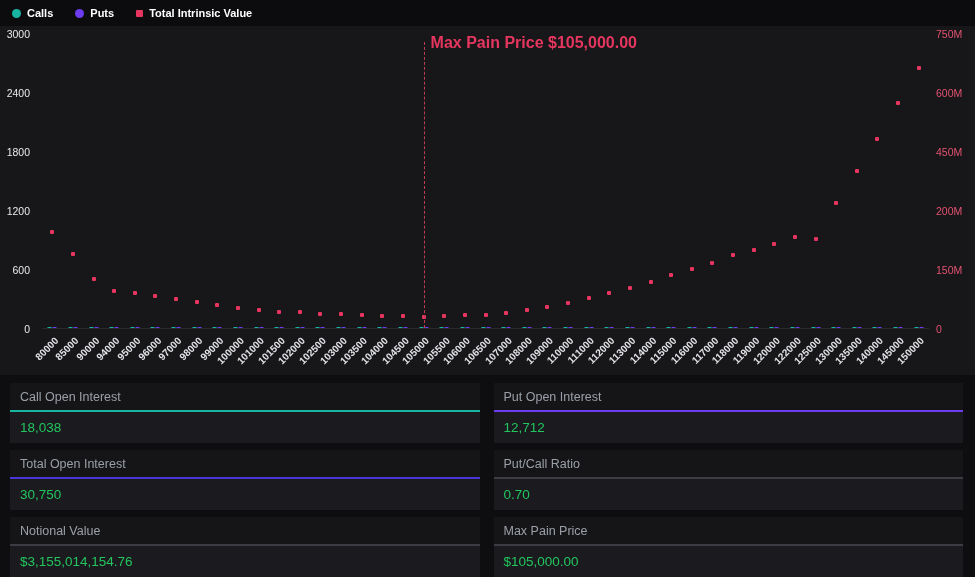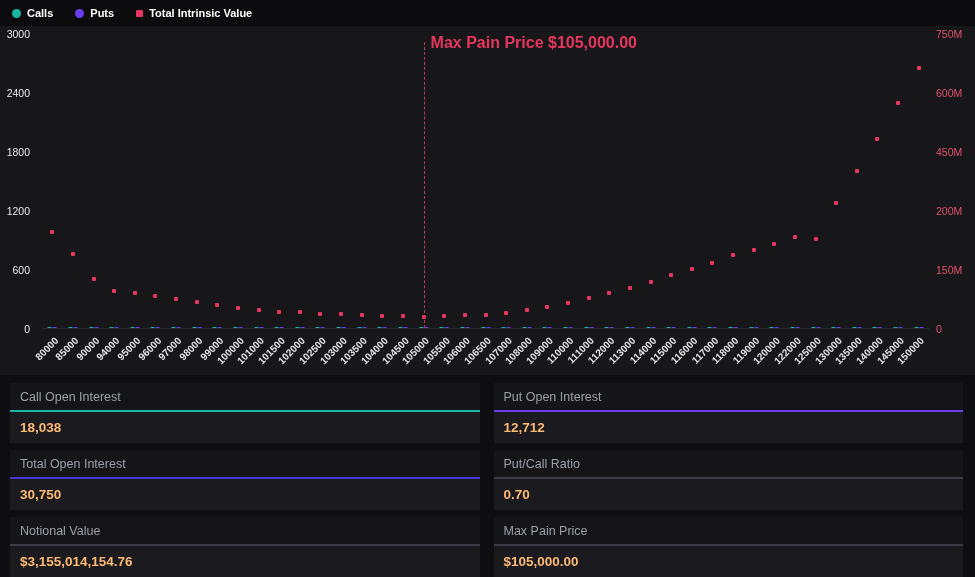--- a/index.html
+++ b/index.html
@@ -42,21 +42,21 @@
   .x-anchor { position: absolute; top: 6px; width: 0; height: 0; }
   .x-label { position: absolute; right: 0; top: 0; transform: rotate(-45deg);
              transform-origin: 100% 0; font-size: 10px; font-weight: 700;
              color: #e2e3e6; white-space: nowrap; }
 
   .stats-panel { width: 975px; height: 202px; background: #0e0e10; padding: 8px 12px 0 10px; }
   .stats-grid { display: grid; grid-template-columns: 1fr 1fr; column-gap: 14px; }
   .stat-cell { margin-bottom: 7px; }
   .stat-label { background: #151518; padding: 7px 10px 6px; font-size: 12.5px; color: #9ba0a8; }
   .stat-rule { height: 2px; }
-  .stat-value { background: #1b1b1f; padding: 8px 10px; font-size: 13.5px; color: #fdba74; font-weight: bold; }
+  .stat-value { background: #1b1b1f; padding: 8px 10px; font-size: 13.5px; color: #22c55e; }
 </style>
 </head>
 <body>
 
 <div class="chart-panel">
   <div class="legend-bar">
     <div class="legend-item">
       <span class="legend-marker" style="background: rgb(24, 181, 163);"></span>
       <span class="legend-label">Calls</span>
     </div>

